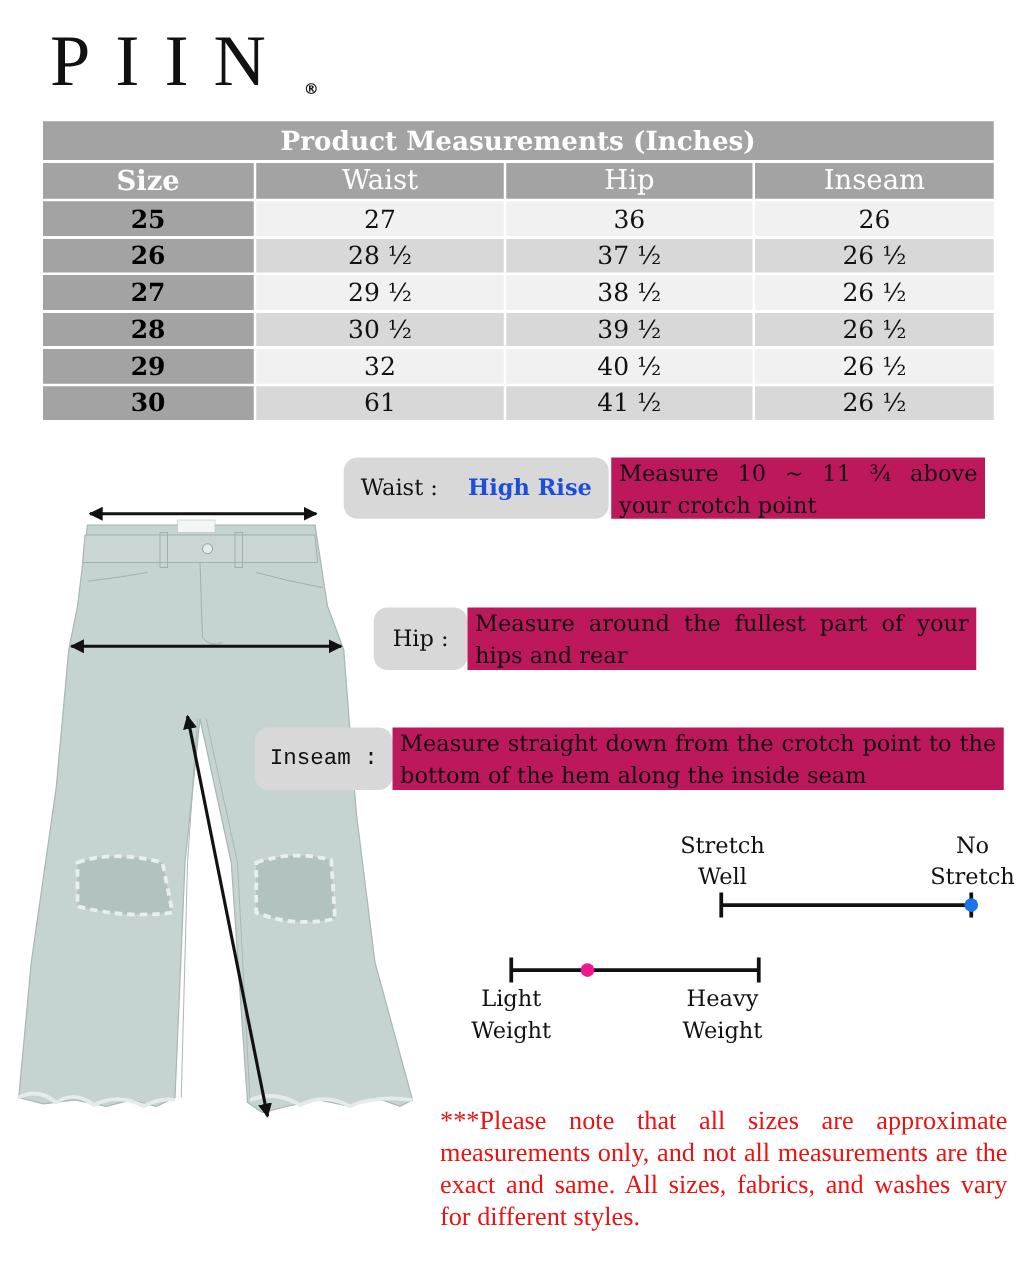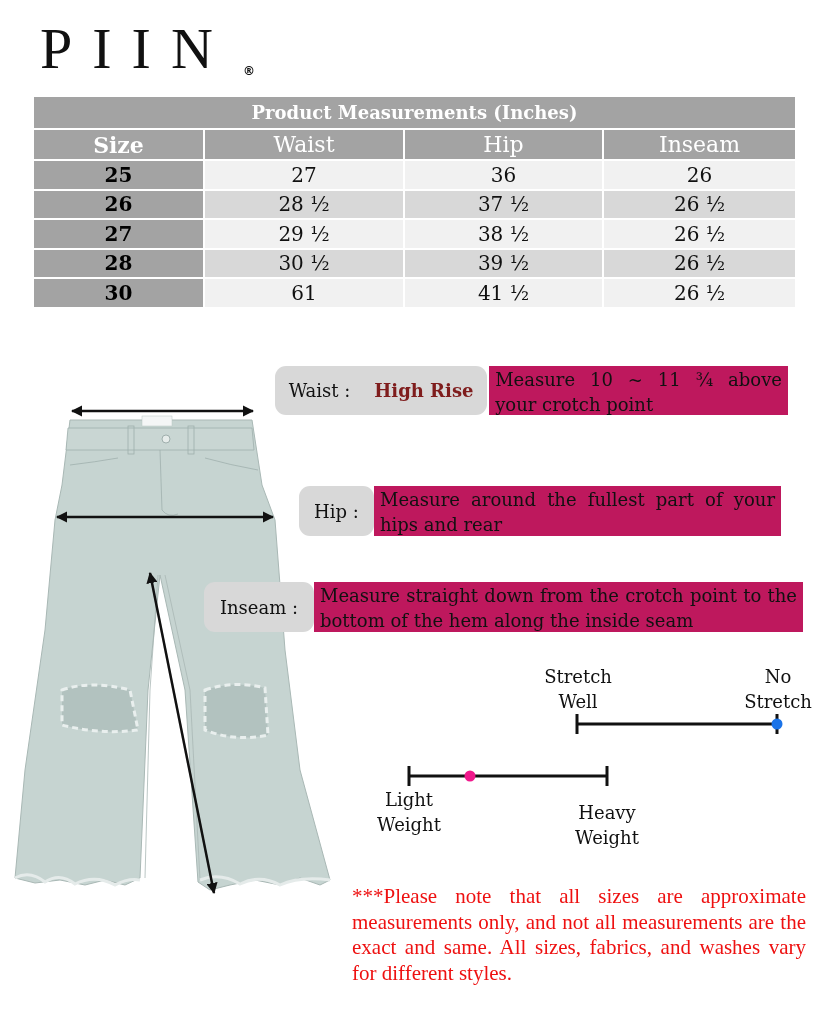--- a/index.html
+++ b/index.html
@@ -19,21 +19,21 @@
     
     .size-table {
       position: absolute; left: 32px; top: 95px; width: 763px;
       border-collapse: collapse; table-layout: fixed;
       font-family: "DejaVu Serif", serif;
     }
     .size-table td, .size-table th {
       border: 2px solid #ffffff; text-align: center; padding: 0; overflow: hidden; white-space: nowrap;
     }
     .title-row th {
-      background: #a3a3a3; color: #fff; font-weight: bold; font-size: 18px; height: 33px;
+      background: #a3a3a3; color: #fff; font-weight: bold; font-size: 21px; height: 33px;
     }
     .head-row th {
       background: #a3a3a3; color: #fff; font-size: 22px; font-weight: normal; height: 31px;
     }
     .head-row th.size-col { font-weight: bold; }
     .data-row td { height: 29.5px; font-size: 20px; color: #111; }
     .data-row td.size-cell { background: #a3a3a3; color: #000000; font-weight: bold; }
     .data-row:nth-child(odd) td.val { background: #f1f1f1; }
     .data-row:nth-child(even) td.val { background: #d8d8d8; }
 
@@ -43,21 +43,21 @@
     
     .label-box { position: absolute; display: flex; }
     .label-box .lbl {
       background: #d8d8d8; display: flex; align-items: center; justify-content: center;
       font-size: 18px; color: #111; white-space: nowrap; border-radius: 11px;
     }
     .label-box .desc {
       background: #be185d; font-size: 18px; line-height: 25px; color: #111;
       padding: 1px 6px; text-align: justify; text-align-last: left;
     }
-    .hl { color: #7f1d1d; font-weight: bold; margin-left: 24px; }
+    .hl { color: #1d4ed8; font-weight: bold; margin-left: 24px; }
 
     
     .scale { position: absolute; }
     .scale-label { position: absolute; font-size: 18px; line-height: 25px; text-align: center; color: #111; white-space: nowrap; }
 
     .note {
       position: absolute; left: 352px; top: 884px; width: 454px;
       font-family: "Liberation Serif", "DejaVu Serif", serif;
       font-size: 21px; line-height: 25.5px; color: #ee1111; text-align: justify; text-align-last: left;
     }
@@ -105,20 +105,26 @@
       <td class="val">38 ½</td>
       <td class="val">26 ½</td>
     </tr>
     <tr class="data-row">
       <td class="size-cell">28</td>
       <td class="val">30 ½</td>
       <td class="val">39 ½</td>
       <td class="val">26 ½</td>
     </tr>
     <tr class="data-row">
+      <td class="size-cell">29</td>
+      <td class="val">32</td>
+      <td class="val">40 ½</td>
+      <td class="val">26 ½</td>
+    </tr>
+    <tr class="data-row">
       <td class="size-cell">30</td>
       <td class="val">61</td>
       <td class="val">41 ½</td>
       <td class="val">26 ½</td>
     </tr>
   </tbody>
 </table>
 
 <svg class="jeans" viewBox="0 0 340 540" xmlns="http://www.w3.org/2000/svg">
   <defs>
@@ -168,21 +174,21 @@
   </div>
   <div class="desc" style="width:300px; margin-left:2px;">Measure 10 ~ 11 ¾ above your crotch point</div>
 </div>
 
 <div class="label-box" style="left:299px; top:486px; width:482px; height:50px;">
   <div class="lbl" style="width:75px;">Hip :</div>
   <div class="desc" style="width:407px;">Measure around the fullest part of your hips and rear</div>
 </div>
 
 <div class="label-box" style="left:204px; top:582px; width:599px; height:50px;">
-  <div class="lbl" style="width:110px;">Inseam :</div>
+  <div class="lbl" style="width:110px;font-family:Liberation Mono, monospace;">Inseam :</div>
   <div class="desc" style="width:489px;">Measure straight down from the crotch point to the bottom of the hem along the inside seam</div>
 </div>
 
 <div class="scale-label" style="left:538px; top:664px; width:80px;">
   <div>Stretch</div>
   <div>Well</div>
 </div>
 <div class="scale-label" style="left:738px; top:664px; width:80px;">
   <div>No</div>
   <div>Stretch</div>
@@ -197,18 +203,18 @@
 <svg class="scale" style="left:400px; top:764px;" width="220" height="24" xmlns="http://www.w3.org/2000/svg">
   <line x1="9" y1="12" x2="207" y2="12" stroke="#111" stroke-width="3"></line>
   <line x1="9" y1="2" x2="9" y2="22" stroke="#111" stroke-width="3"></line>
   <line x1="207" y1="2" x2="207" y2="22" stroke="#111" stroke-width="3"></line>
   <circle cx="70" cy="12" r="5.5" fill="#f0188c"></circle>
 </svg>
 <div class="scale-label" style="left:369px; top:787px; width:80px;">
   <div>Light</div>
   <div>Weight</div>
 </div>
-<div class="scale-label" style="left:567px; top:787px; width:80px;margin-top:13px;">
+<div class="scale-label" style="left:538px; top:787px; width:80px;">
   <div>Heavy</div>
   <div>Weight</div>
 </div>
 
 <div class="note">***Please note that all sizes are approximate measurements only, and not all measurements are the exact and same. All sizes, fabrics, and washes vary for different styles.</div>
 
 </body></html>

